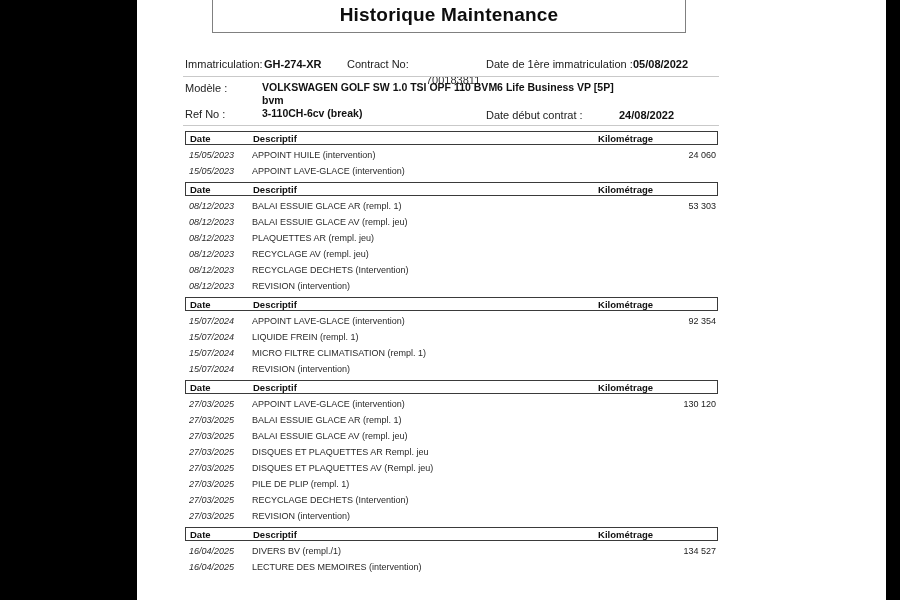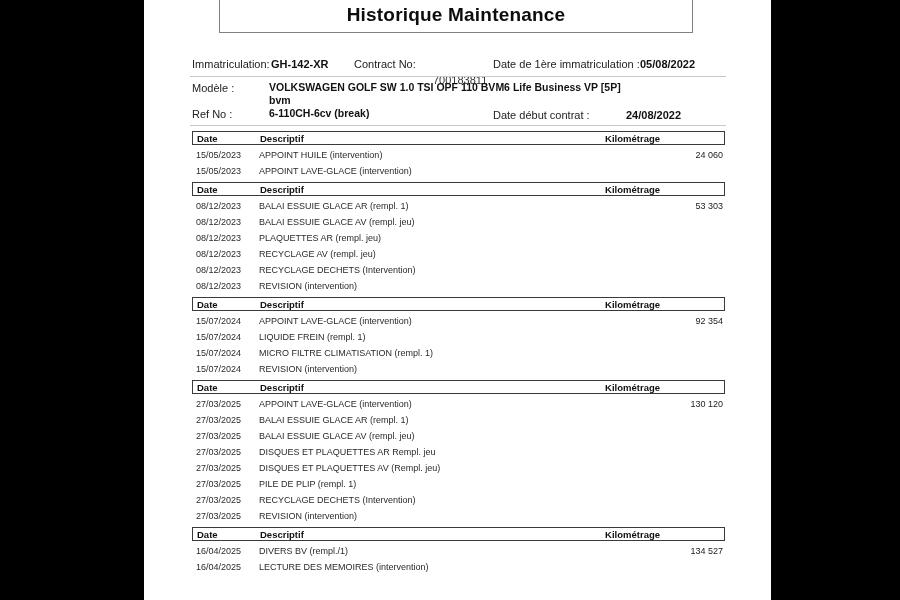--- a/index.html
+++ b/index.html
@@ -3,21 +3,21 @@
 <meta charset="utf-8">
 <style>
   html,body{margin:0;padding:0;}
   body{
     width:900px;height:600px;position:relative;overflow:hidden;
     background:#000;
     font-family:"Liberation Sans","DejaVu Sans",sans-serif;
     -webkit-font-smoothing:antialiased;
   }
   .page{
-    position:absolute;left:144px;top:0;width:627px;height:600px;
+    position:absolute;left:137px;top:0;width:749px;height:600px;
     background:#ffffff;color:#1a1a1a;
   }
   .title-box{
     position:absolute;left:75px;top:-4px;width:472px;height:35px;
     border:1px solid #808080;background:#fff;
     display:flex;align-items:center;justify-content:center;
     font-size:19px;font-weight:bold;color:#0d0d0d;letter-spacing:.2px;
   }
   .lbl{position:absolute;font-size:11px;color:#222;white-space:nowrap;}
   .val{position:absolute;font-size:11px;font-weight:bold;color:#111;white-space:nowrap;}
@@ -35,46 +35,46 @@
   }
   .sec-header .col{position:absolute;top:1px;font-size:9.5px;font-weight:bold;color:#111;white-space:nowrap;}
   .col-date{left:4px;}
   .col-desc{left:67px;}
   .col-km{right:64px;margin-left:22px;}
   .rows{margin-top:2px;}
   .row{
     height:16px;display:flex;align-items:center;
     font-size:9px;color:#2a2a2a;
   }
-  .cell-date{width:63px;padding-left:4px;flex:none;white-space:nowrap;}
+  .cell-date{width:63px;padding-left:4px;flex:none;white-space:nowrap;font-style:italic;}
   .cell-desc{flex:1;white-space:nowrap;overflow:hidden;}
   .cell-km{flex:none;text-align:right;padding-right:2px;white-space:nowrap;color:#222;}
 </style>
 </head>
 <body>
 
 <div class="page">
 
   <div class="title-box">
     <span>Historique Maintenance</span>
   </div>
 
   <span class="lbl" style="left:48px;top:58px;">Immatriculation:</span>
-  <span class="val" style="left:127px;top:58px;">GH-142-XR</span>
+  <span class="val" style="left:127px;top:58px;">GH-274-XR</span>
   <span class="lbl" style="left:210px;top:58px;">Contract No:</span>
   <span class="val regular" style="left:289px;top:58px;">700183811</span>
   <span class="lbl" style="left:349px;top:58px;">Date de 1ère immatriculation :</span>
   <span class="val" style="left:486px;top:58px;margin-left:10px;">05/08/2022</span>
 
   <div class="hairline" style="top:76px;"></div>
 
   <span class="lbl" style="left:48px;top:82px;">Modèle :</span>
   <div class="model-val">
     <div>VOLKSWAGEN GOLF SW 1.0 TSI OPF 110 BVM6 Life Business VP [5P] bvm</div>
-    <div>6-110CH-6cv (break)</div>
+    <div>3-110CH-6cv (break)</div>
   </div>
 
   <span class="lbl" style="left:48px;top:108px;">Ref No :</span>
   <span class="lbl" style="left:349px;top:109px;">Date début contrat :</span>
   <span class="val" style="left:482px;top:109px;">24/08/2022</span>
 
   <div class="hairline" style="top:125px;"></div>
 
   <div class="sections-host">
   <div class="section" style="top: 131px;">

